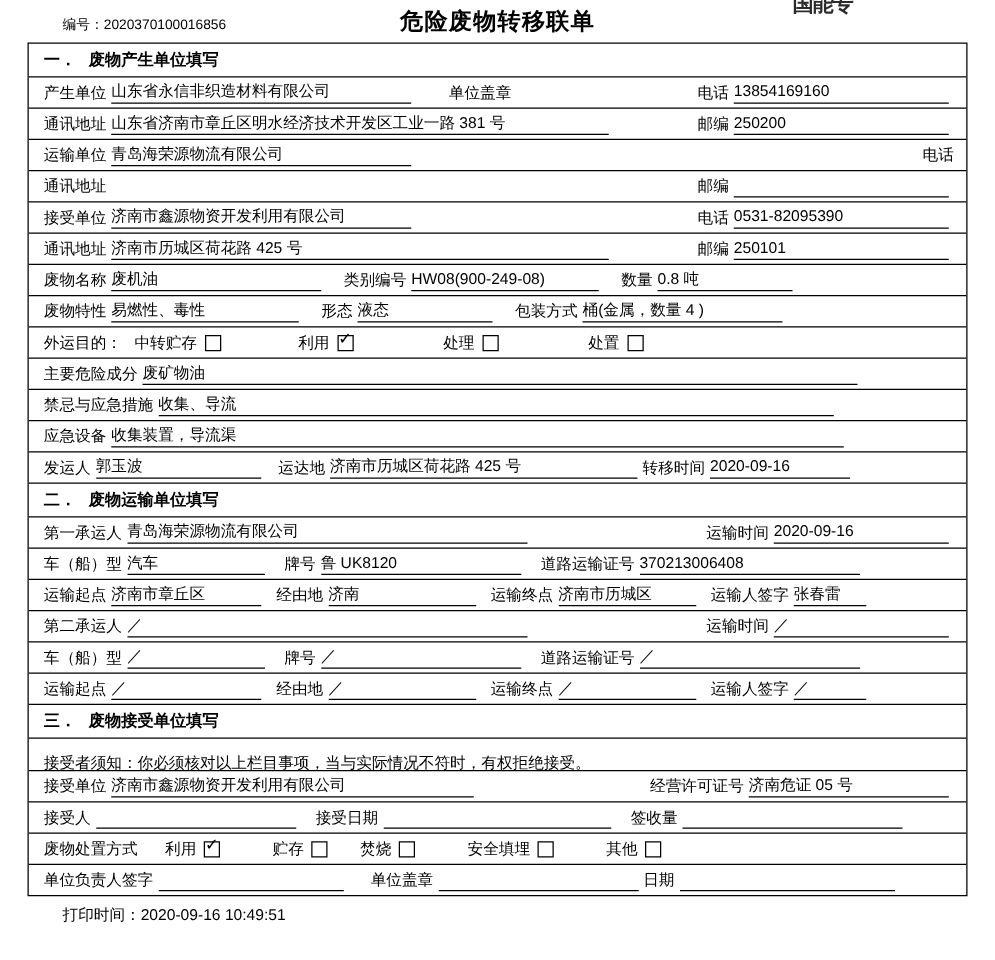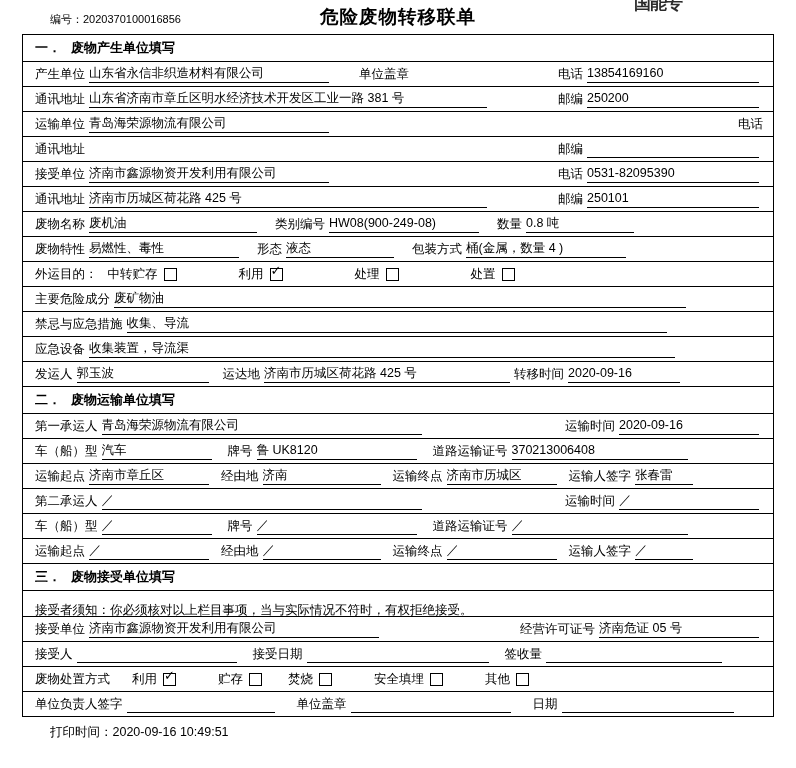--- a/index.html
+++ b/index.html
@@ -339,21 +339,21 @@
       <span class="cb"></span>
       <span class="lbl" style="margin-left:42px">其他</span>
       <span class="cb"></span>
     </div>
 
     <div class="row">
       <span class="lbl">单位负责人签字</span>
       <span class="fill" style="width:148px"></span>
       <span class="lbl" style="margin-left:18px">单位盖章</span>
       <span class="fill" style="width:160px"></span>
-      <span class="lbl" style="margin-left:18px">日期</span>
+      <span class="lbl" style="">日期</span>
       <span class="fill" style="width:172px"></span>
     </div>
 
   </div>
 
   <div class="footer">
     <span>打印时间：</span><span>2020-09-16 10:49:51</span>
   </div>
 
 </div>

